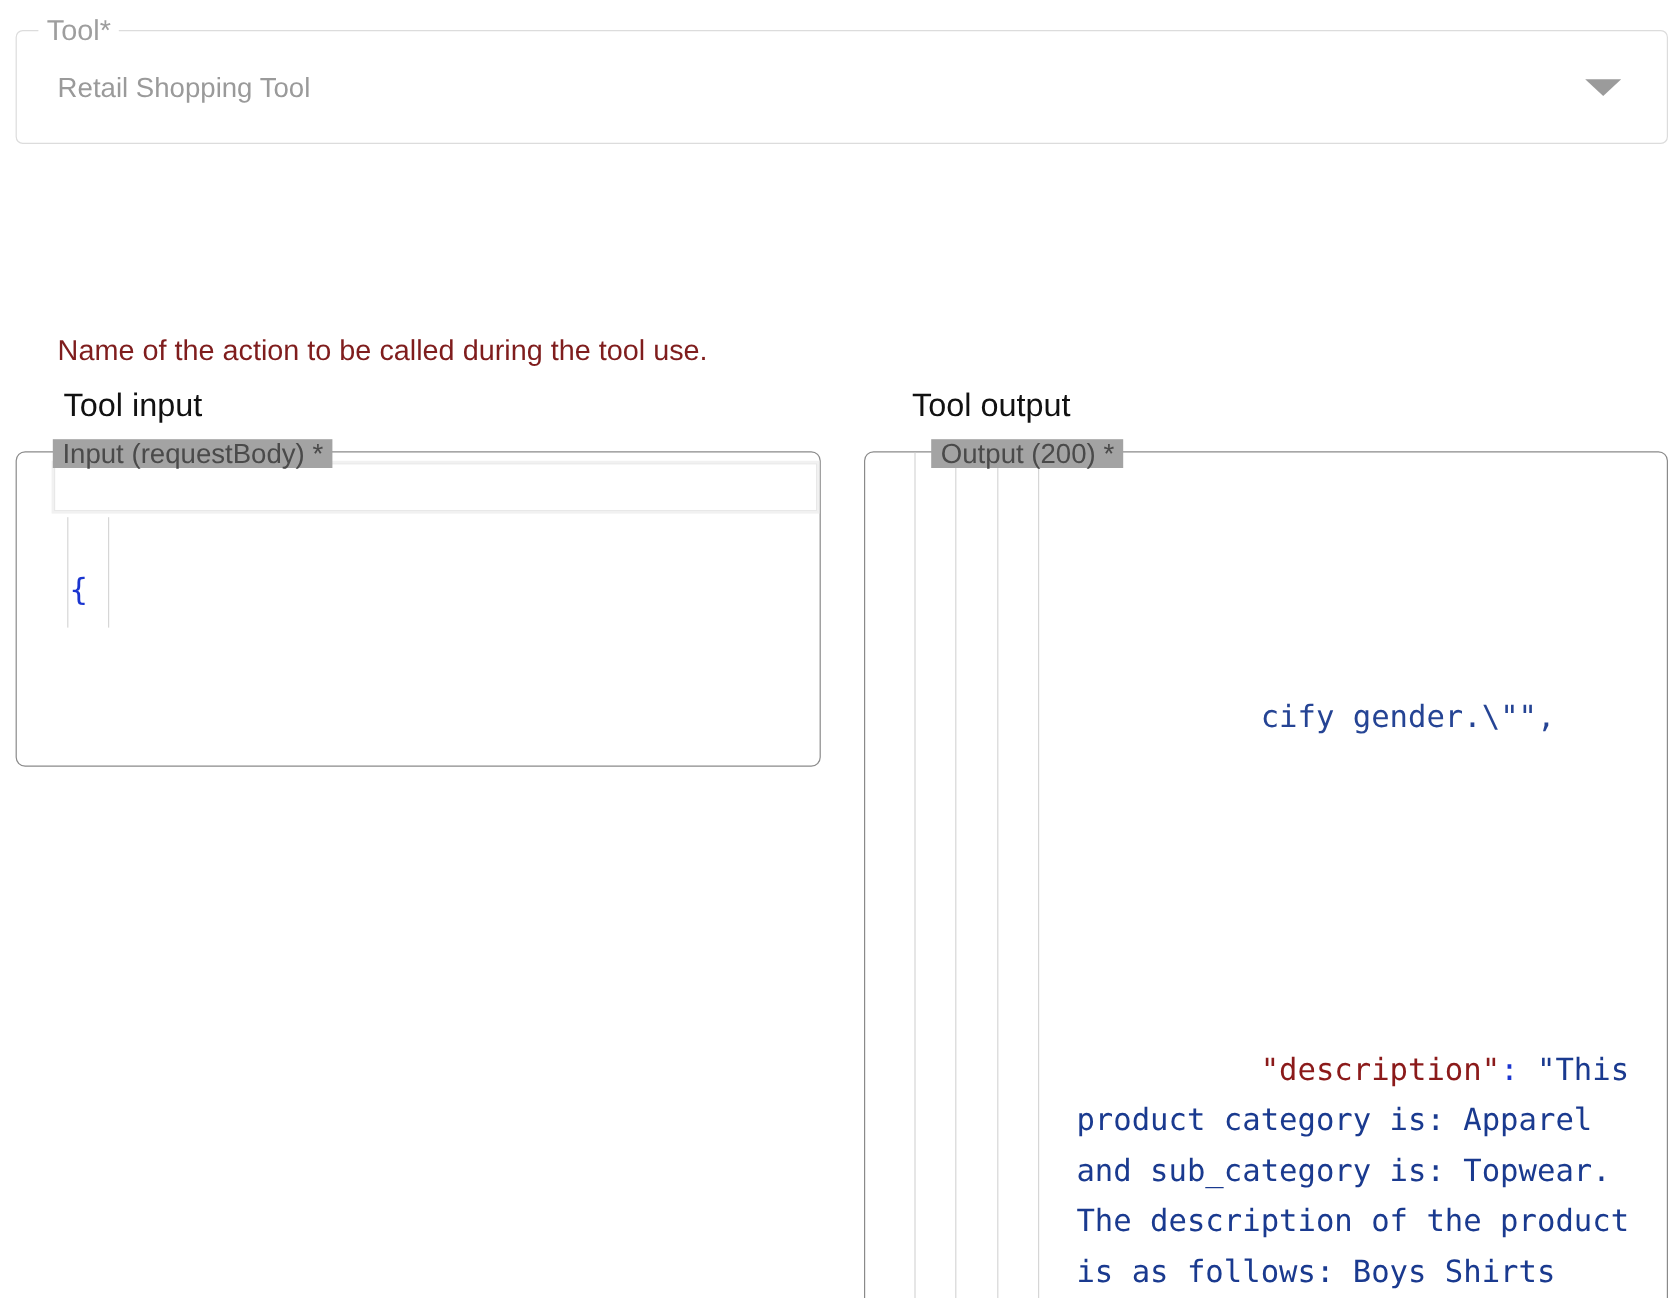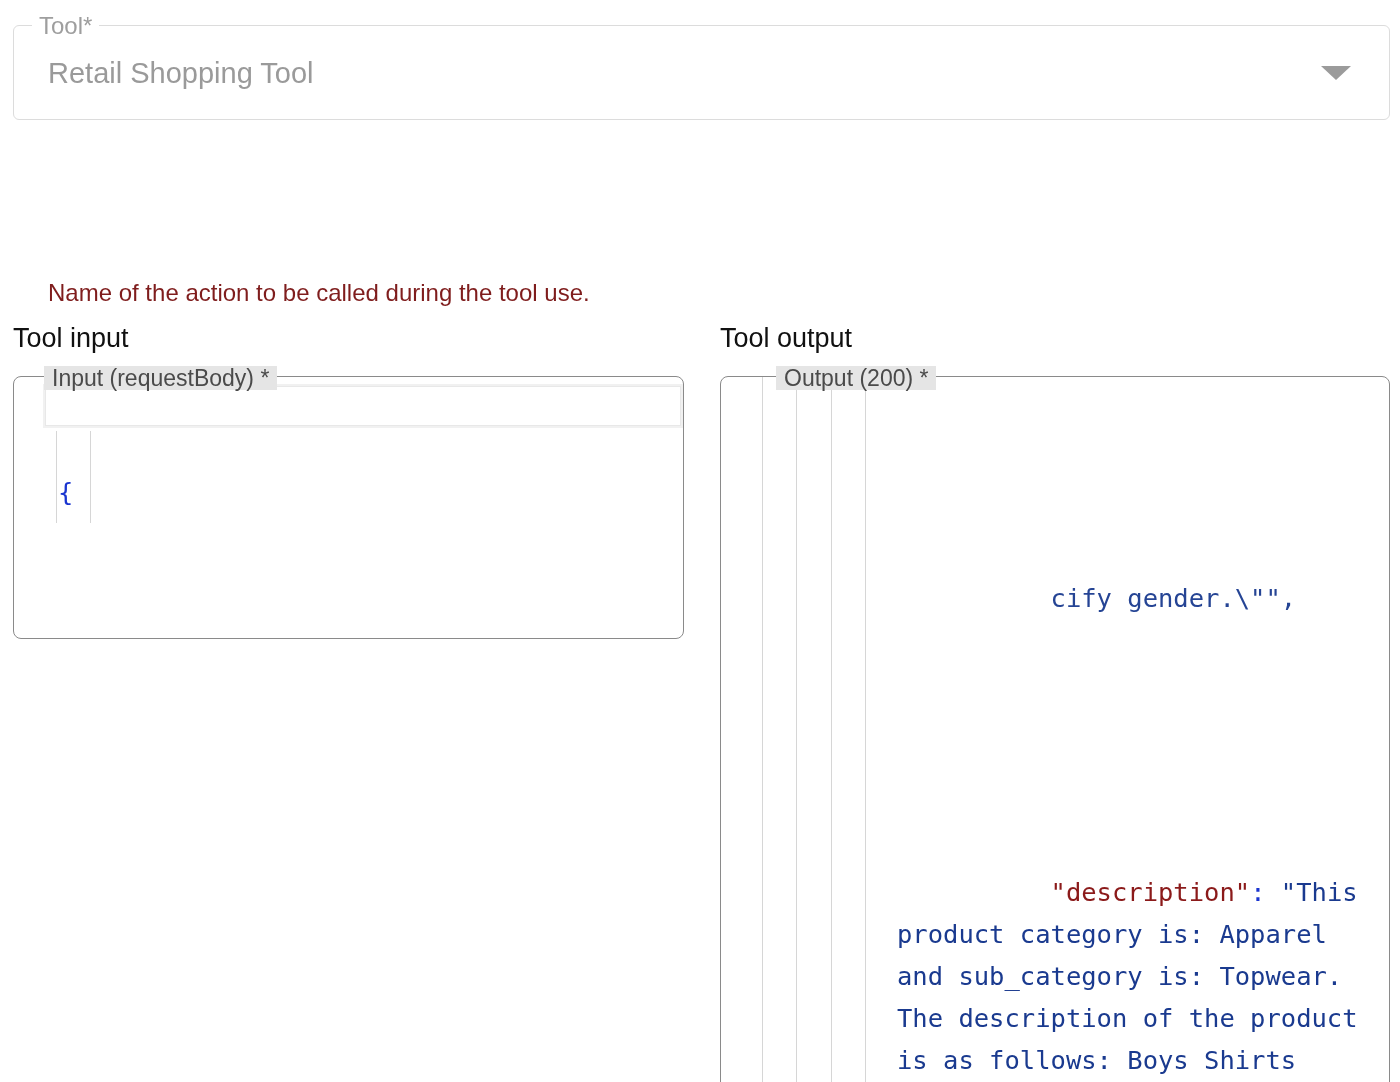--- a/index.html
+++ b/index.html
@@ -33,21 +33,21 @@
     line-height: 24px;
     font-family: "Liberation Sans", sans-serif;
     white-space: nowrap;
   }
   .mui-value {
     position: absolute;
     left: 34px;
     top: 50%;
     transform: translateY(-50%);
     color: #9a9a9a;
-    font-size: 29px;
+    font-size: 23px;
     line-height: 40px;
     white-space: nowrap;
   }
   .caret {
     position: absolute;
     right: 38px;
     top: 50%;
     transform: translateY(-50%);
     width: 0; height: 0;
     border-left: 15px solid transparent;
@@ -65,36 +65,37 @@
     white-space: nowrap;
   }
 
   .section-title {
     position: absolute;
     font-size: 27px;
     line-height: 32px;
     color: #111111;
     font-family: "Liberation Sans", sans-serif;
     white-space: nowrap;
+    margin-left: 40px;
   }
   #tool-input-title { left: 13px; top: 322px; }
   #tool-output-title { left: 720px; top: 322px; }
 
   
   .code-panel {
     position: absolute;
     border: 1px solid #8a8a8a;
     border-radius: 8px;
     background: #ffffff;
     overflow: hidden;
   }
   .code-legend {
     position: absolute;
     padding: 0 8px;
-    background: #e5e5e5;
+    background: #a3a3a3;
     color: #4a4a4a;
     font-size: 23px;
     line-height: 24px;
     white-space: nowrap;
     z-index: 6;
     text-align: right;
   }
 
   .code-body {
     position: absolute;

